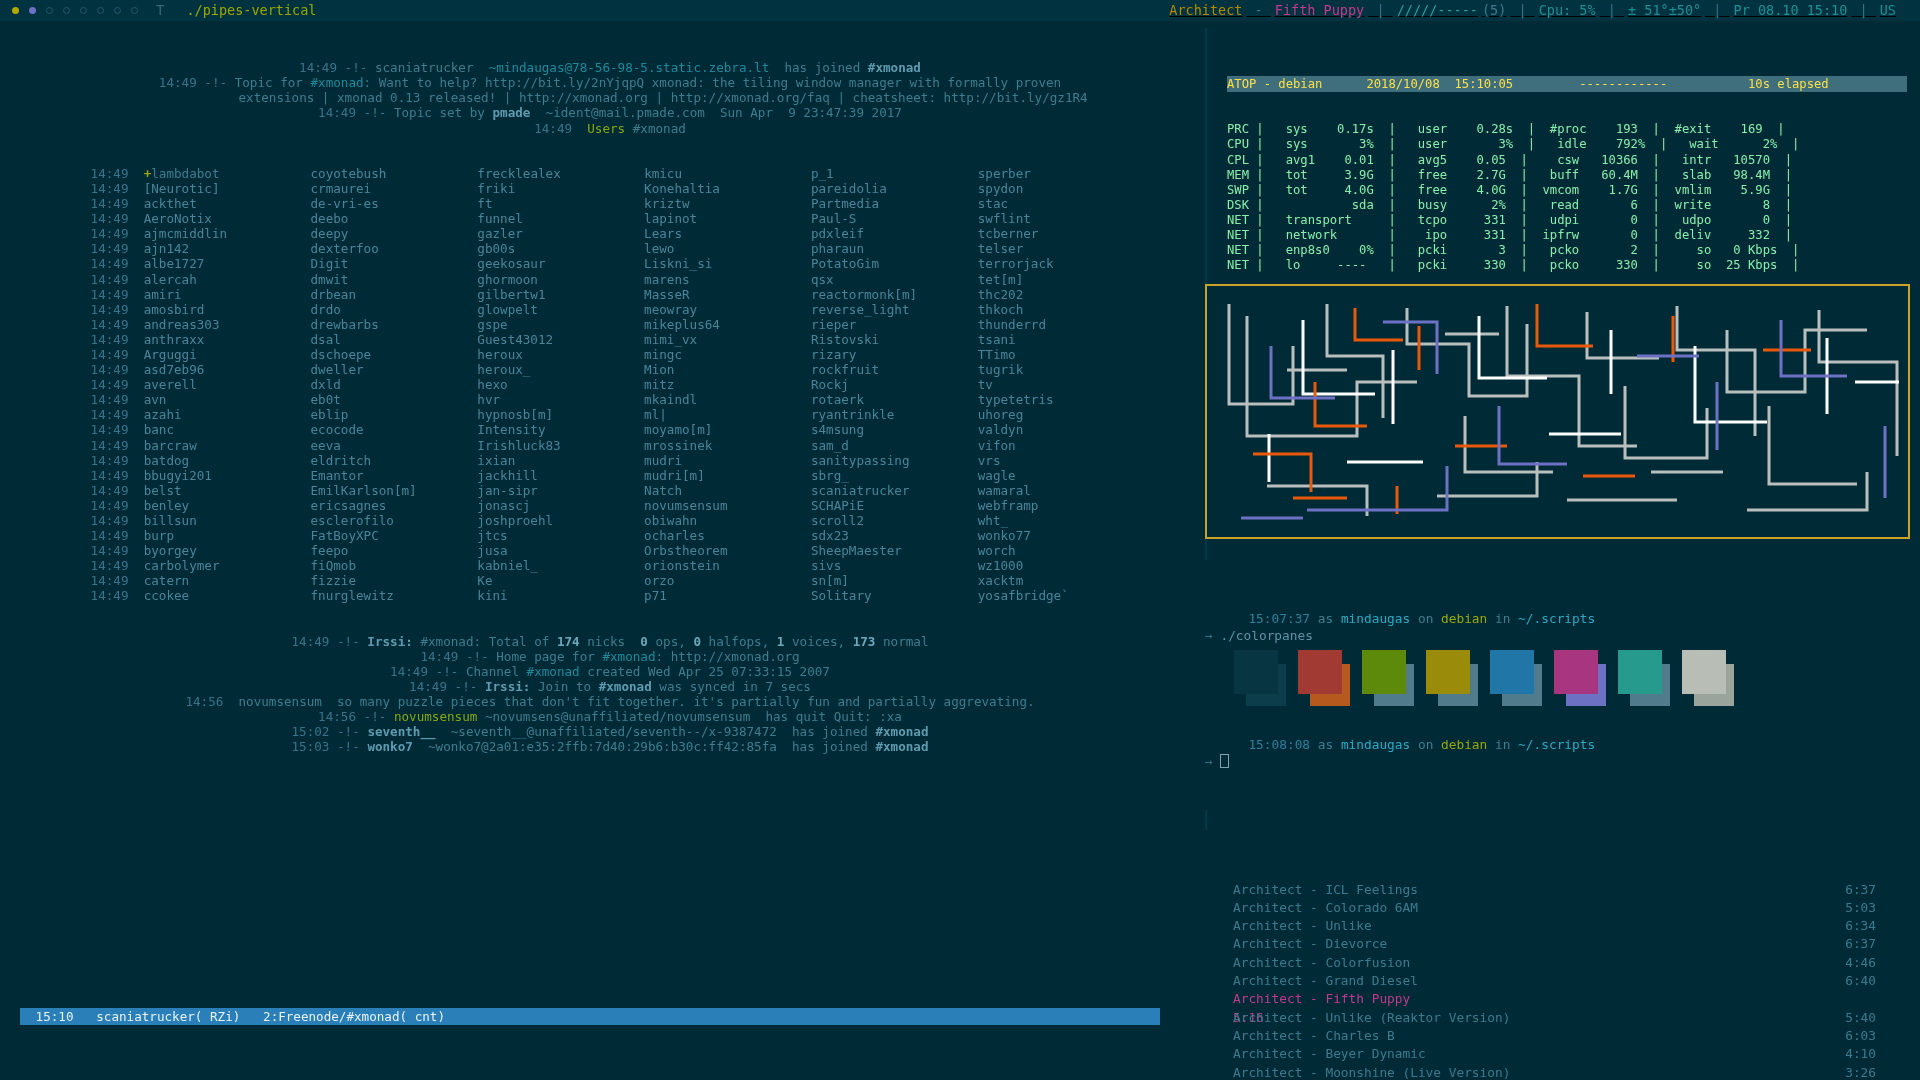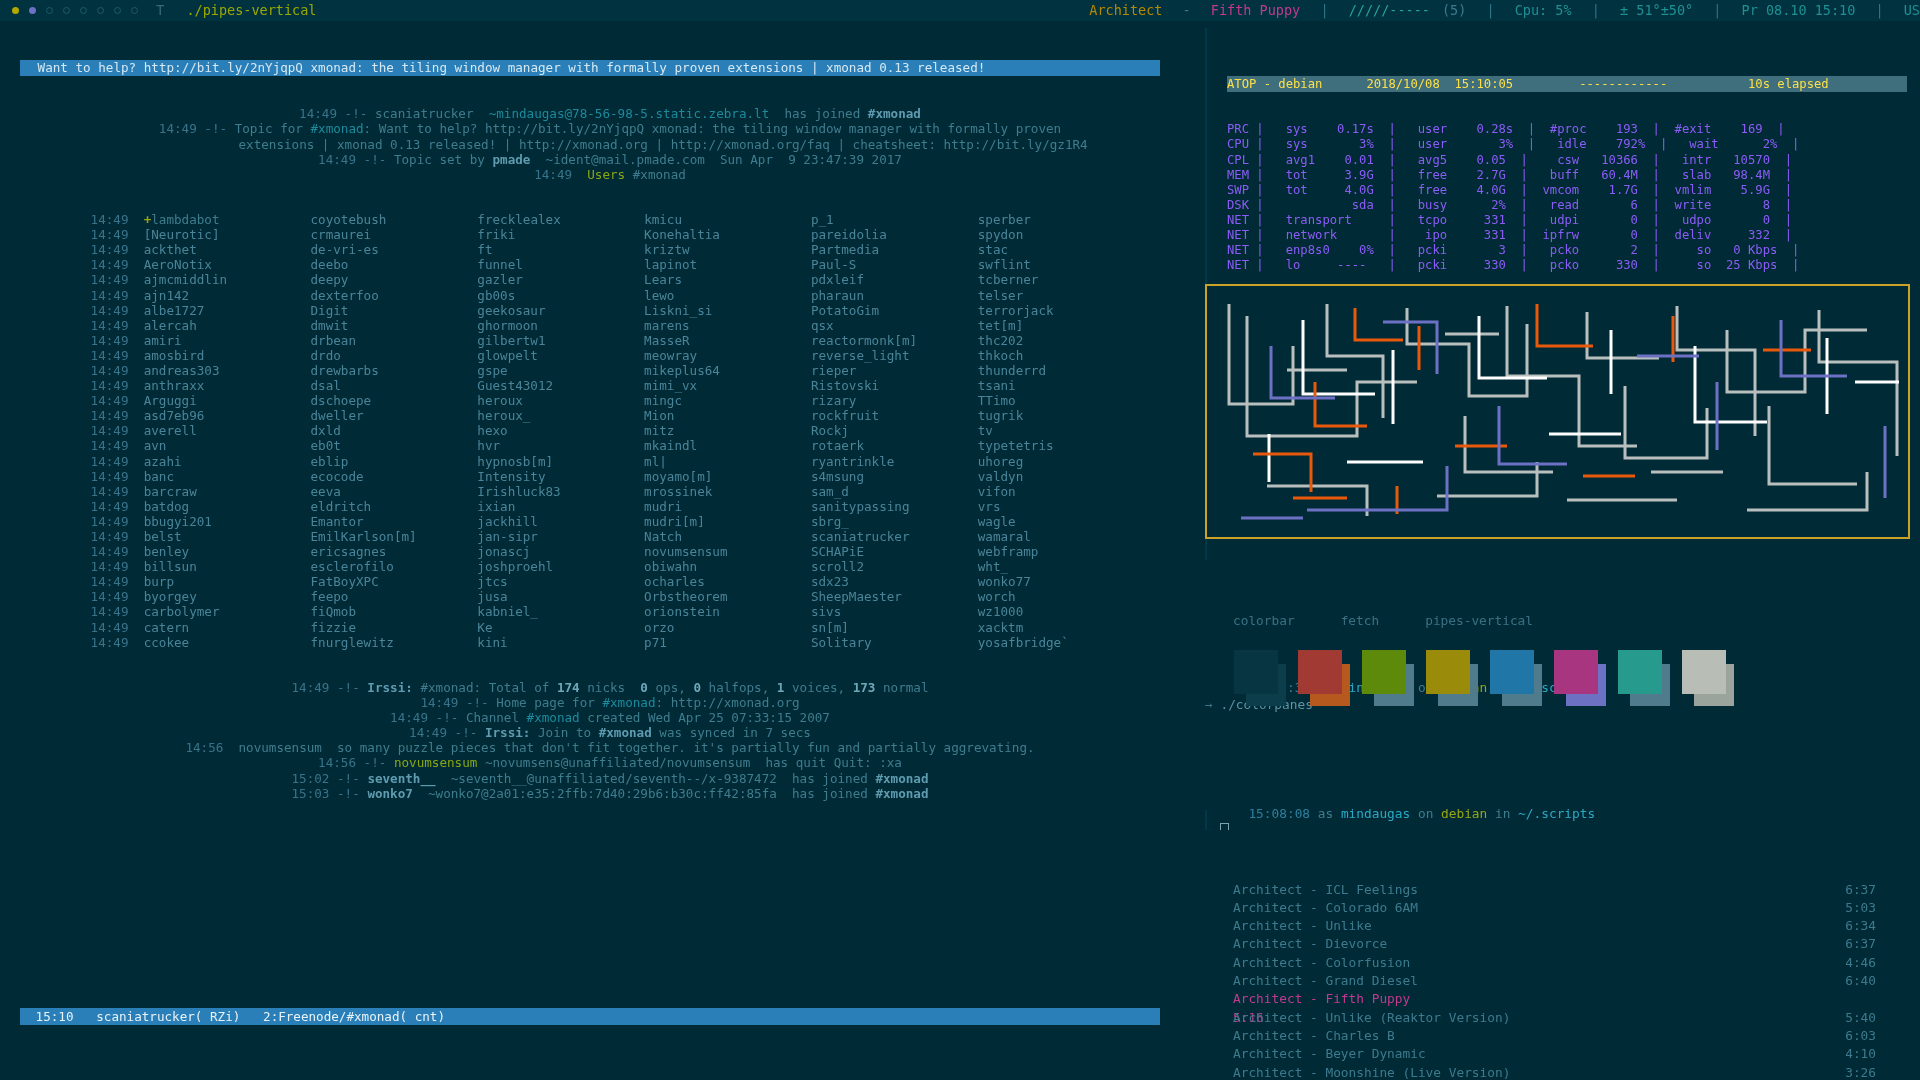--- a/index.html
+++ b/index.html
@@ -17,21 +17,21 @@
     background: #00333f; display: flex; align-items: center;
     font-size: 13.5px; line-height: 21px; white-space: pre;
   }
   #topbar .ws { display: flex; align-items: center; gap: 10px; padding-left: 12px; }
   .ws-dot { width: 7px; height: 7px; border-radius: 50%; display: inline-block; }
   .ws-dot.on-a { background: #b3a800; }
   .ws-dot.on-b { background: #6c71c4; }
   .ws-dot.off  { background: transparent; border: 1px solid #20596a; width: 7px; height: 7px; }
   #topbar .layout { color: #35697a; margin-left: 18px; font-size: 14px; }
   #topbar .wintitle { color: #9ca800; margin-left: 22px; }
-  #topbar .right { margin-left: auto; padding-right: 0; display: flex; gap: 12px; }
+  #topbar .right { margin-left: auto; padding-right: 24px; display: flex; gap: 4px; text-decoration: underline; }
   .sep { color: #2e7287; }
   .c-yellow { color: #b58900; }
   .c-dim { color: #3d7a8e; }
   .c-magenta { color: #c3398f; }
   .c-green { color: #2aa198; }
   .c-teal { color: #1f8f94; }
 
   
   .pane { position: absolute; background: #002b36; }
 
@@ -75,21 +75,21 @@
 
   
   #atop {
     left: 1227px; top: 46px; width: 680px; height: 180px;
     font-size: 12.2px; line-height: 15.1px; white-space: pre; color: #3f7c8e;
   }
   #atop-head {
     background: #3f6e7c; color: #fde047; display: block; white-space: pre;
     height: 16px; line-height: 16px; font-size: 12.2px;
   }
-  .atop-row { display: block; height: 15.1px; white-space: pre; color: #8b5cf6; }
+  .atop-row { display: block; height: 15.1px; white-space: pre; color: #86efac; }
   #atop-cursor { display: inline-block; width: 8px; height: 12px; border: 1px solid #3f7c8e; }
 
   
   #pipes {
     left: 1205px; top: 284px; width: 705px; height: 255px;
     border: 2px solid #c9a227; background: #002b36; overflow: hidden;
   }
   #pipes svg { display: block; }
 
   
@@ -135,21 +135,20 @@
     <span class="layout">T</span>
     <span class="wintitle">./pipes-vertical</span>
     <div class="right">
       <span class="c-yellow">Architect</span><span class="c-dim"> - </span><span class="c-magenta">Fifth Puppy</span><span class="sep"> | </span><span class="c-green">/////-----</span><span class="c-dim">(5)</span><span class="sep"> | </span><span class="c-teal">Cpu: 5%</span><span class="sep"> | </span><span class="c-teal">± 51°±50°</span><span class="sep"> | </span><span class="c-teal">Pr 08.10 15:10</span><span class="sep"> | </span><span class="c-teal">US</span>
     </div>
   </div>
 
   <div id="vdiv"></div>
 
   <div class="pane" id="irc">
-    <span id="irc-topic"> Want to help? http://bit.ly/2nYjqpQ xmonad: the tiling window manager with formally proven extensions | xmonad 0.13 released!</span>
     <div id="irc-head"><span class="line"><span class="ts">14:49 </span><span class="arrow">-!- </span><span class="">scaniatrucker  </span><span class="nick-teal">~mindaugas@78-56-98-5.static.zebra.lt</span><span class="">  has joined </span><span class="bold">#xmonad</span></span><span class="line"><span class="ts">14:49 </span><span class="arrow">-!- </span><span class="">Topic for </span><span class="nick-teal">#xmonad</span><span class="">: Want to help? http://bit.ly/2nYjqpQ xmonad: the tiling window manager with formally proven</span></span><span class="line"><span>      </span><span class="">        extensions | xmonad 0.13 released! | http://xmonad.org | http://xmonad.org/faq | cheatsheet: http://bit.ly/gz1R4</span></span><span class="line"><span class="ts">14:49 </span><span class="arrow">-!- </span><span class="">Topic set by </span><span class="bold">pmade</span><span class="">  ~ident@mail.pmade.com  Sun Apr  9 23:47:39 2017</span></span><span class="line"><span class="ts">14:49 </span><span class="hl"> Users</span><span class=""> #xmonad</span></span></div>
     <div id="irc-users"><span class="line"><span class="ts">14:49  </span><span><span class="plus">+</span>lambdabot            </span><span class="nicklist">coyotebush            </span><span class="nicklist">frecklealex           </span><span class="nicklist">kmicu                 </span><span class="nicklist">p_1                   </span><span class="nicklist">sperber             </span></span><span class="line"><span class="ts">14:49  </span><span class="nicklist">[Neurotic]            </span><span class="nicklist">crmaurei              </span><span class="nicklist">friki                 </span><span class="nicklist">Konehaltia            </span><span class="nicklist">pareidolia            </span><span class="nicklist">spydon              </span></span><span class="line"><span class="ts">14:49  </span><span class="nicklist">ackthet               </span><span class="nicklist">de-vri-es             </span><span class="nicklist">ft                    </span><span class="nicklist">kriztw                </span><span class="nicklist">Partmedia             </span><span class="nicklist">stac                </span></span><span class="line"><span class="ts">14:49  </span><span class="nicklist">AeroNotix             </span><span class="nicklist">deebo                 </span><span class="nicklist">funnel                </span><span class="nicklist">lapinot               </span><span class="nicklist">Paul-S                </span><span class="nicklist">swflint             </span></span><span class="line"><span class="ts">14:49  </span><span class="nicklist">ajmcmiddlin           </span><span class="nicklist">deepy                 </span><span class="nicklist">gazler                </span><span class="nicklist">Lears                 </span><span class="nicklist">pdxleif               </span><span class="nicklist">tcberner            </span></span><span class="line"><span class="ts">14:49  </span><span class="nicklist">ajn142                </span><span class="nicklist">dexterfoo             </span><span class="nicklist">gb00s                 </span><span class="nicklist">lewo                  </span><span class="nicklist">pharaun               </span><span class="nicklist">telser              </span></span><span class="line"><span class="ts">14:49  </span><span class="nicklist">albe1727              </span><span class="nicklist">Digit                 </span><span class="nicklist">geekosaur             </span><span class="nicklist">Liskni_si             </span><span class="nicklist">PotatoGim             </span><span class="nicklist">terrorjack          </span></span><span class="line"><span class="ts">14:49  </span><span class="nicklist">alercah               </span><span class="nicklist">dmwit                 </span><span class="nicklist">ghormoon              </span><span class="nicklist">marens                </span><span class="nicklist">qsx                   </span><span class="nicklist">tet[m]              </span></span><span class="line"><span class="ts">14:49  </span><span class="nicklist">amiri                 </span><span class="nicklist">drbean                </span><span class="nicklist">gilbertw1             </span><span class="nicklist">MasseR                </span><span class="nicklist">reactormonk[m]        </span><span class="nicklist">thc202              </span></span><span class="line"><span class="ts">14:49  </span><span class="nicklist">amosbird              </span><span class="nicklist">drdo                  </span><span class="nicklist">glowpelt              </span><span class="nicklist">meowray               </span><span class="nicklist">reverse_light         </span><span class="nicklist">thkoch              </span></span><span class="line"><span class="ts">14:49  </span><span class="nicklist">andreas303            </span><span class="nicklist">drewbarbs             </span><span class="nicklist">gspe                  </span><span class="nicklist">mikeplus64            </span><span class="nicklist">rieper                </span><span class="nicklist">thunderrd           </span></span><span class="line"><span class="ts">14:49  </span><span class="nicklist">anthraxx              </span><span class="nicklist">dsal                  </span><span class="nicklist">Guest43012            </span><span class="nicklist">mimi_vx               </span><span class="nicklist">Ristovski             </span><span class="nicklist">tsani               </span></span><span class="line"><span class="ts">14:49  </span><span class="nicklist">Arguggi               </span><span class="nicklist">dschoepe              </span><span class="nicklist">heroux                </span><span class="nicklist">mingc                 </span><span class="nicklist">rizary                </span><span class="nicklist">TTimo               </span></span><span class="line"><span class="ts">14:49  </span><span class="nicklist">asd7eb96              </span><span class="nicklist">dweller               </span><span class="nicklist">heroux_               </span><span class="nicklist">Mion                  </span><span class="nicklist">rockfruit             </span><span class="nicklist">tugrik              </span></span><span class="line"><span class="ts">14:49  </span><span class="nicklist">averell               </span><span class="nicklist">dxld                  </span><span class="nicklist">hexo                  </span><span class="nicklist">mitz                  </span><span class="nicklist">Rockj                 </span><span class="nicklist">tv                  </span></span><span class="line"><span class="ts">14:49  </span><span class="nicklist">avn                   </span><span class="nicklist">eb0t                  </span><span class="nicklist">hvr                   </span><span class="nicklist">mkaindl               </span><span class="nicklist">rotaerk               </span><span class="nicklist">typetetris          </span></span><span class="line"><span class="ts">14:49  </span><span class="nicklist">azahi                 </span><span class="nicklist">eblip                 </span><span class="nicklist">hypnosb[m]            </span><span class="nicklist">ml|                   </span><span class="nicklist">ryantrinkle           </span><span class="nicklist">uhoreg              </span></span><span class="line"><span class="ts">14:49  </span><span class="nicklist">banc                  </span><span class="nicklist">ecocode               </span><span class="nicklist">Intensity             </span><span class="nicklist">moyamo[m]             </span><span class="nicklist">s4msung               </span><span class="nicklist">valdyn              </span></span><span class="line"><span class="ts">14:49  </span><span class="nicklist">barcraw               </span><span class="nicklist">eeva                  </span><span class="nicklist">Irishluck83           </span><span class="nicklist">mrossinek             </span><span class="nicklist">sam_d                 </span><span class="nicklist">vifon               </span></span><span class="line"><span class="ts">14:49  </span><span class="nicklist">batdog                </span><span class="nicklist">eldritch              </span><span class="nicklist">ixian                 </span><span class="nicklist">mudri                 </span><span class="nicklist">sanitypassing         </span><span class="nicklist">vrs                 </span></span><span class="line"><span class="ts">14:49  </span><span class="nicklist">bbugyi201             </span><span class="nicklist">Emantor               </span><span class="nicklist">jackhill              </span><span class="nicklist">mudri[m]              </span><span class="nicklist">sbrg_                 </span><span class="nicklist">wagle               </span></span><span class="line"><span class="ts">14:49  </span><span class="nicklist">belst                 </span><span class="nicklist">EmilKarlson[m]        </span><span class="nicklist">jan-sipr              </span><span class="nicklist">Natch                 </span><span class="nicklist">scaniatrucker         </span><span class="nicklist">wamaral             </span></span><span class="line"><span class="ts">14:49  </span><span class="nicklist">benley                </span><span class="nicklist">ericsagnes            </span><span class="nicklist">jonascj               </span><span class="nicklist">novumsensum           </span><span class="nicklist">SCHAPiE               </span><span class="nicklist">webframp            </span></span><span class="line"><span class="ts">14:49  </span><span class="nicklist">billsun               </span><span class="nicklist">esclerofilo           </span><span class="nicklist">joshproehl            </span><span class="nicklist">obiwahn               </span><span class="nicklist">scroll2               </span><span class="nicklist">wht_                </span></span><span class="line"><span class="ts">14:49  </span><span class="nicklist">burp                  </span><span class="nicklist">FatBoyXPC             </span><span class="nicklist">jtcs                  </span><span class="nicklist">ocharles              </span><span class="nicklist">sdx23                 </span><span class="nicklist">wonko77             </span></span><span class="line"><span class="ts">14:49  </span><span class="nicklist">byorgey               </span><span class="nicklist">feepo                 </span><span class="nicklist">jusa                  </span><span class="nicklist">Orbstheorem           </span><span class="nicklist">SheepMaester          </span><span class="nicklist">worch               </span></span><span class="line"><span class="ts">14:49  </span><span class="nicklist">carbolymer            </span><span class="nicklist">fiQmob                </span><span class="nicklist">kabniel_              </span><span class="nicklist">orionstein            </span><span class="nicklist">sivs                  </span><span class="nicklist">wz1000              </span></span><span class="line"><span class="ts">14:49  </span><span class="nicklist">catern                </span><span class="nicklist">fizzie                </span><span class="nicklist">Ke                    </span><span class="nicklist">orzo                  </span><span class="nicklist">sn[m]                 </span><span class="nicklist">xacktm              </span></span><span class="line"><span class="ts">14:49  </span><span class="nicklist">ccokee                </span><span class="nicklist">fnurglewitz           </span><span class="nicklist">kini                  </span><span class="nicklist">p71                   </span><span class="nicklist">Solitary              </span><span class="nicklist">yosafbridge`        </span></span></div>
     <div id="irc-foot"><span class="line"><span class="ts">14:49 </span><span class="arrow">-!- </span><span class="bold">Irssi:</span><span class=""> #xmonad: Total of </span><span class="num">174</span><span class=""> nicks  </span><span class="num">0</span><span class=""> ops, </span><span class="num">0</span><span class=""> halfops, </span><span class="num">1</span><span class=""> voices, </span><span class="num">173</span><span class=""> normal</span></span><span class="line"><span class="ts">14:49 </span><span class="arrow">-!- </span><span class="">Home page for </span><span class="nick-teal">#xmonad</span><span class="">: http://xmonad.org</span></span><span class="line"><span class="ts">14:49 </span><span class="arrow">-!- </span><span class="">Channel </span><span class="nick-teal">#xmonad</span><span class=""> created Wed Apr 25 07:33:15 2007</span></span><span class="line"><span class="ts">14:49 </span><span class="arrow">-!- </span><span class="bold">Irssi:</span><span class=""> Join to </span><span class="bold">#xmonad</span><span class=""> was synced in 7 secs</span></span><span class="line"><span class="ts">14:56 </span><span class=""> novumsensum  so many puzzle pieces that don't fit together. it's partially fun and partially aggrevating.</span></span><span class="line"><span class="ts">14:56 </span><span class="arrow">-!- </span><span class="hl">novumsensum</span><span class=""> ~novumsens@unaffiliated/novumsensum  has quit Quit: :xa</span></span><span class="line"><span class="ts">15:02 </span><span class="arrow">-!- </span><span class="bold">seventh__</span><span class="">  ~seventh__@unaffiliated/seventh--/x-9387472  has joined </span><span class="bold">#xmonad</span></span><span class="line"><span class="ts">15:03 </span><span class="arrow">-!- </span><span class="bold">wonko7</span><span class="">  ~wonko7@2a01:e35:2ffb:7d40:29b6:b30c:ff42:85fa  has joined </span><span class="bold">#xmonad</span></span></div>
   </div>
   <div id="irc-status"> 15:10   scaniatrucker( RZi)   2:Freenode/#xmonad( cnt)</div>
 
   <div class="pane" id="atop">
     <span id="atop-head">ATOP - debian      2018/10/08  15:10:05         ------------           10s elapsed</span>
     <div id="atop-rows"><span class="atop-row">PRC |   sys    0.17s  |   user    0.28s  |  #proc    193  |  #exit    169  |</span><span class="atop-row">CPU |   sys       3%  |   user       3%  |   idle    792%  |   wait      2%  |</span><span class="atop-row">CPL |   avg1    0.01  |   avg5    0.05  |    csw   10366  |   intr   10570  |</span><span class="atop-row">MEM |   tot     3.9G  |   free    2.7G  |   buff   60.4M  |   slab   98.4M  |</span><span class="atop-row">SWP |   tot     4.0G  |   free    4.0G  |  vmcom    1.7G  |  vmlim    5.9G  |</span><span class="atop-row">DSK |            sda  |   busy      2%  |   read       6  |  write       8  |</span><span class="atop-row">NET |   transport     |   tcpo     331  |   udpi       0  |   udpo       0  |</span><span class="atop-row">NET |   network       |    ipo     331  |  ipfrw       0  |  deliv     332  |</span><span class="atop-row">NET |   enp8s0    0%  |   pcki       3  |   pcko       2  |     so   0 Kbps  |</span><span class="atop-row">NET |   lo     ----   |   pcki     330  |   pcko     330  |     so  25 Kbps  |</span></div>
     <span id="atop-cursor"></span>
@@ -217,21 +216,20 @@
           <path d="M574 34 V90 H640"></path>
           <path d="M678 140 V212"></path>
           <path d="M430 70 H492"></path>
           <path d="M34 232 H96"></path>
         </g>
       </g>
     </svg>
   </div>
 
   <div class="pane" id="shell">
-    <div class="tabs" id="shell-tabs"><span>colorbar</span><span>fetch</span><span>pipes-vertical</span></div>
     <div id="shell-body"><div style="height: 16px;"></div><div class="cmdline"><span class="sh-time">  15:07:37</span><span class="sh-as"> as </span><span class="sh-user">mindaugas</span><span class="sh-as"> on </span><span class="sh-host">debian</span><span class="sh-as"> in </span><span class="sh-path">~/.scripts</span></div><div><span class="sh-arrow">→ </span><span class="sh-cmd">./colorpanes</span></div><div style="height: 92px;"></div><div class="cmdline"><span class="sh-time">  15:08:08</span><span class="sh-as"> as </span><span class="sh-user">mindaugas</span><span class="sh-as"> on </span><span class="sh-host">debian</span><span class="sh-as"> in </span><span class="sh-path">~/.scripts</span></div><div><span class="sh-arrow">→ </span><span class="sh-cmd"></span><span id="shell-cursor"></span></div></div>
   </div>
   <div id="swatches">
       <div class="sw" style="left: 12px; top: 14px; width: 40px; height: 42px; background: rgb(11, 61, 74);"></div>
       <div class="sw" style="left: 0px; top: 0px; width: 44px; height: 44px; background: rgb(7, 54, 66);"></div>
       <div class="sw" style="left: 76px; top: 14px; width: 40px; height: 42px; background: rgb(181, 89, 30);"></div>
       <div class="sw" style="left: 64px; top: 0px; width: 44px; height: 44px; background: rgb(160, 58, 51);"></div>
       <div class="sw" style="left: 140px; top: 14px; width: 40px; height: 42px; background: rgb(79, 123, 140);"></div>
       <div class="sw" style="left: 128px; top: 0px; width: 44px; height: 44px; background: rgb(93, 138, 11);"></div>
       <div class="sw" style="left: 204px; top: 14px; width: 40px; height: 42px; background: rgb(79, 123, 140);"></div>

